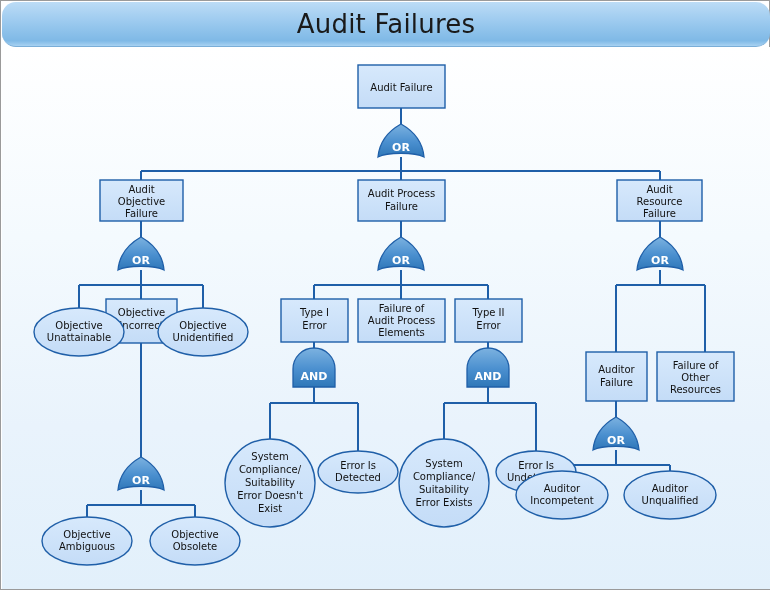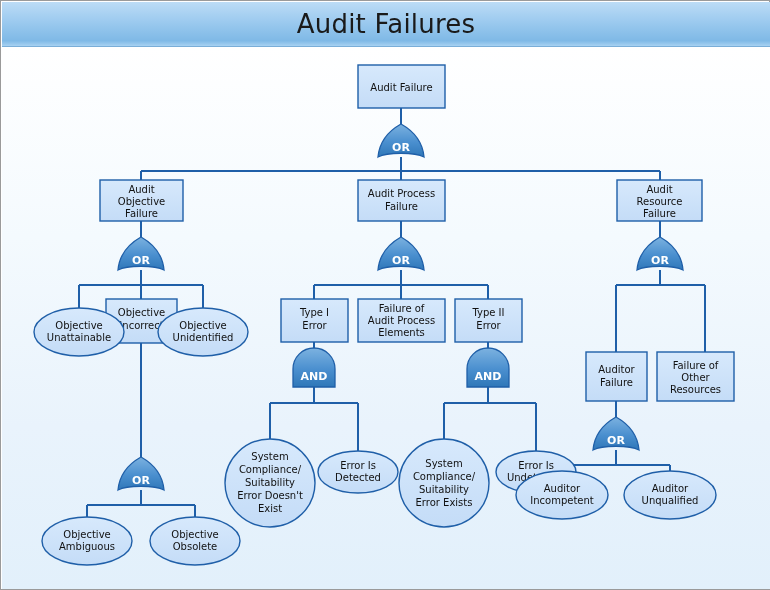--- a/index.html
+++ b/index.html
@@ -11,21 +11,21 @@
   #page{
     position:relative;width:770px;height:590px;
     box-sizing:border-box;
     border:1px solid #9a9a9a;
     background:#ffffff;
   }
   #titlebar{
     position:absolute;left:1px;top:1px;width:768px;height:44px;
     background:linear-gradient(to bottom,#bcdcf6 0%,#9ccaef 45%,#7fb9e6 88%,#a8d2f2 100%);
     border-bottom:1px solid #7aaed8;
-    display:flex;align-items:center;justify-content:center;
+    display:flex;align-items:center;justify-content:center;border-radius:14px;
   }
   #title{
     font-size:26px;color:#1a1a1a;letter-spacing:.2px;
     font-family:"DejaVu Sans", sans-serif;
     font-weight:400;
   }
   #canvaswrap{
     position:absolute;left:1px;top:46px;width:768px;height:542px;
     background:linear-gradient(to bottom,#ffffff 0%,#f4fafe 35%,#e9f3fc 70%,#e2f0fb 100%);
     overflow:hidden;

